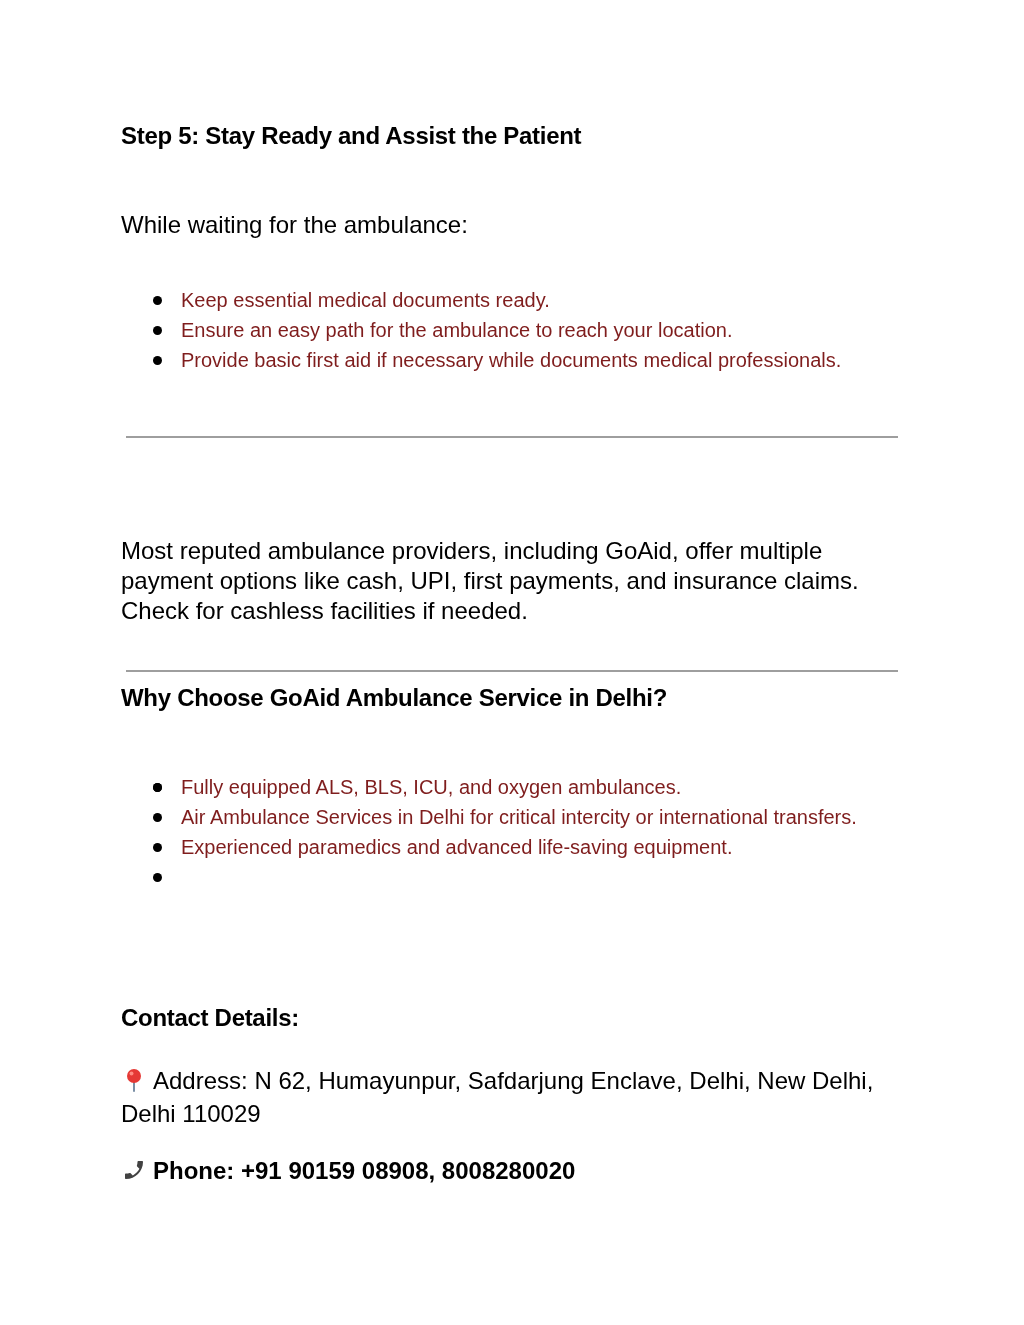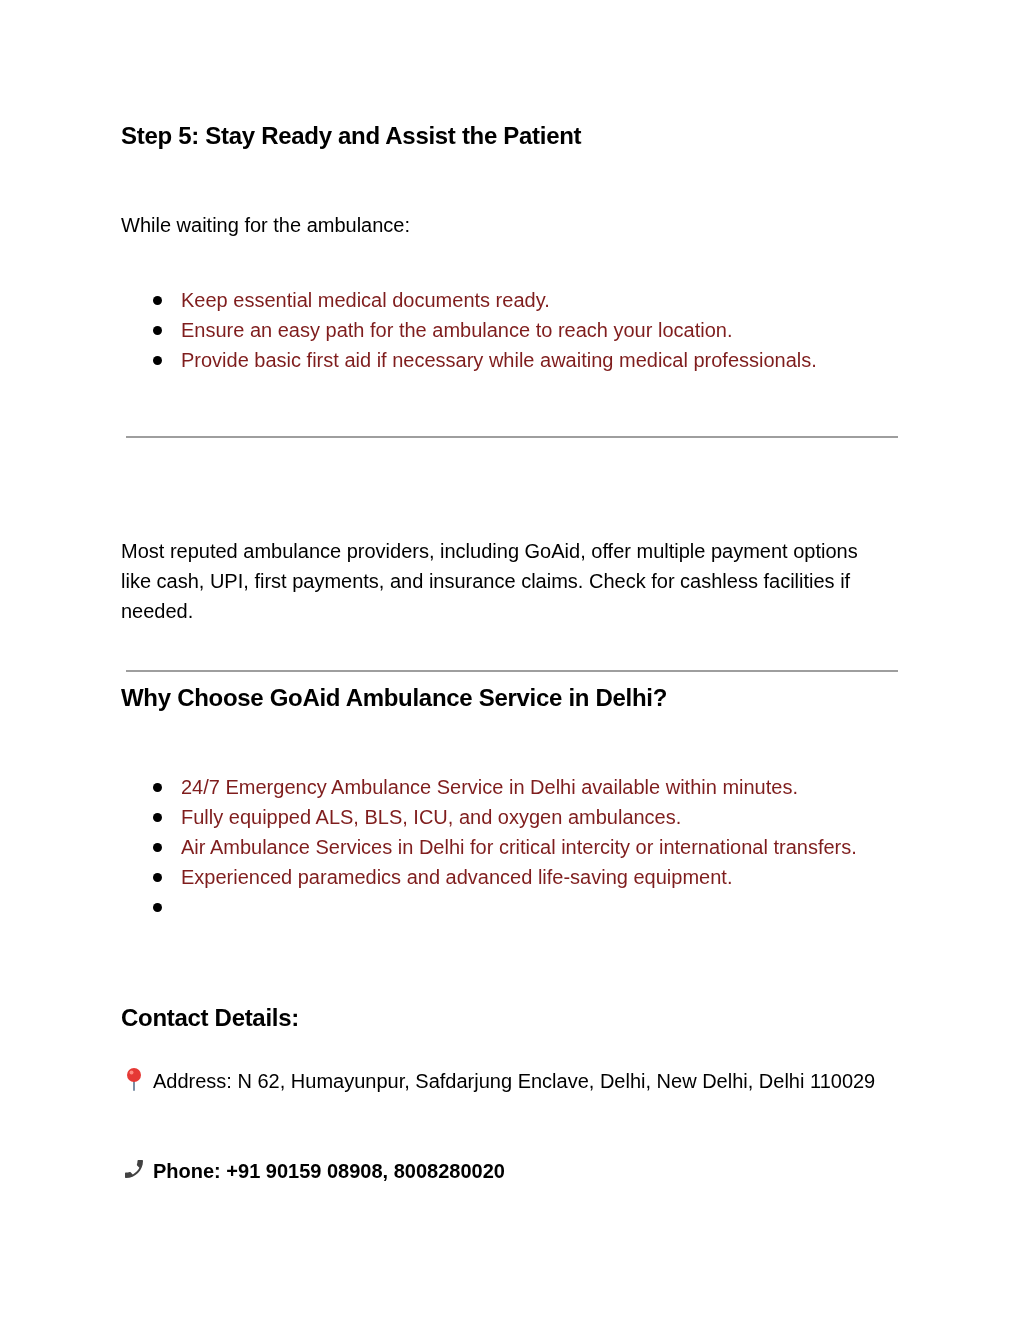--- a/index.html
+++ b/index.html
@@ -26,21 +26,21 @@
       font-weight: bold;
       font-size: 24px;
       line-height: 30px;
       letter-spacing: -0.3px;
       color: #000000;
       white-space: nowrap;
     }
     .para {
       left: 121px;
       width: 780px;
-      font-size: 20px;
+      font-size: 24px;
       line-height: 30px;
       color: #000000;
     }
     .bullets {
       left: 121px;
       width: 790px;
       list-style: none;
     }
     .bullets li {
       position: relative;
@@ -74,33 +74,33 @@
 <body>
 
 <div class="page">
 
   <h2 class="abs heading" style="top:121px;">Step 5: Stay Ready and Assist the Patient</h2>
   <p class="abs para" style="top:210px;">While waiting for the ambulance:</p>
 
   <ul class="abs bullets" style="top:285px;">
     <li><span class="dot"></span><span>Keep essential medical documents ready.</span></li>
     <li><span class="dot"></span><span>Ensure an easy path for the ambulance to reach your location.</span></li>
-    <li><span class="dot"></span><span>Provide basic first aid if necessary while awaiting medical professionals.</span></li>
+    <li><span class="dot"></span><span>Provide basic first aid if necessary while documents medical professionals.</span></li>
   </ul>
 
   <div class="abs rule" style="top:436px;"></div>
 
   <p class="abs para" style="top:536px; width:770px;">Most reputed ambulance providers, including GoAid, offer multiple payment options like cash, UPI, first payments, and insurance claims. Check for cashless facilities if needed.</p>
 
   <div class="abs rule" style="top:670px;"></div>
 
   <h2 class="abs heading" style="top:683px;">Why Choose GoAid Ambulance Service in Delhi?</h2>
 
   <ul class="abs bullets" style="top:772px; width:770px;">
-    <li><span class="dot"></span><span>24/7 Emergency Ambulance Service in Delhi available within minutes.</span></li>
+    <li><span class="dot"></span></li>
     <li><span class="dot"></span><span>Fully equipped ALS, BLS, ICU, and oxygen ambulances.</span></li>
     <li><span class="dot"></span><span>Air Ambulance Services in Delhi for critical intercity or international transfers.</span></li>
     <li><span class="dot"></span><span>Experienced paramedics and advanced life-saving equipment.</span></li>
     <li><span class="dot"></span></li>
   </ul>
 
   <h2 class="abs heading" style="top:1003px;">Contact Details:</h2>
 
   <p class="abs para" style="top:1066px; width:785px;">
     <span class="icon">

